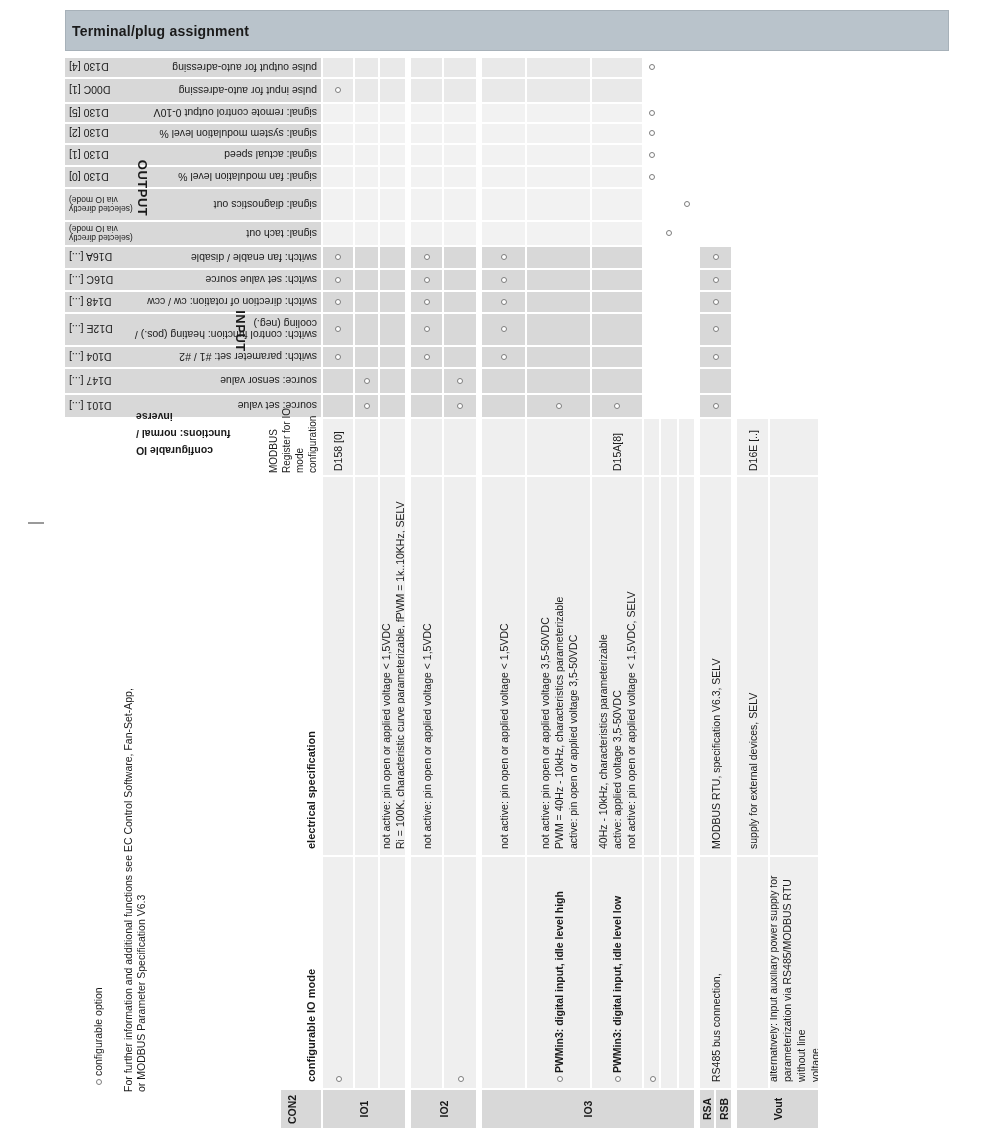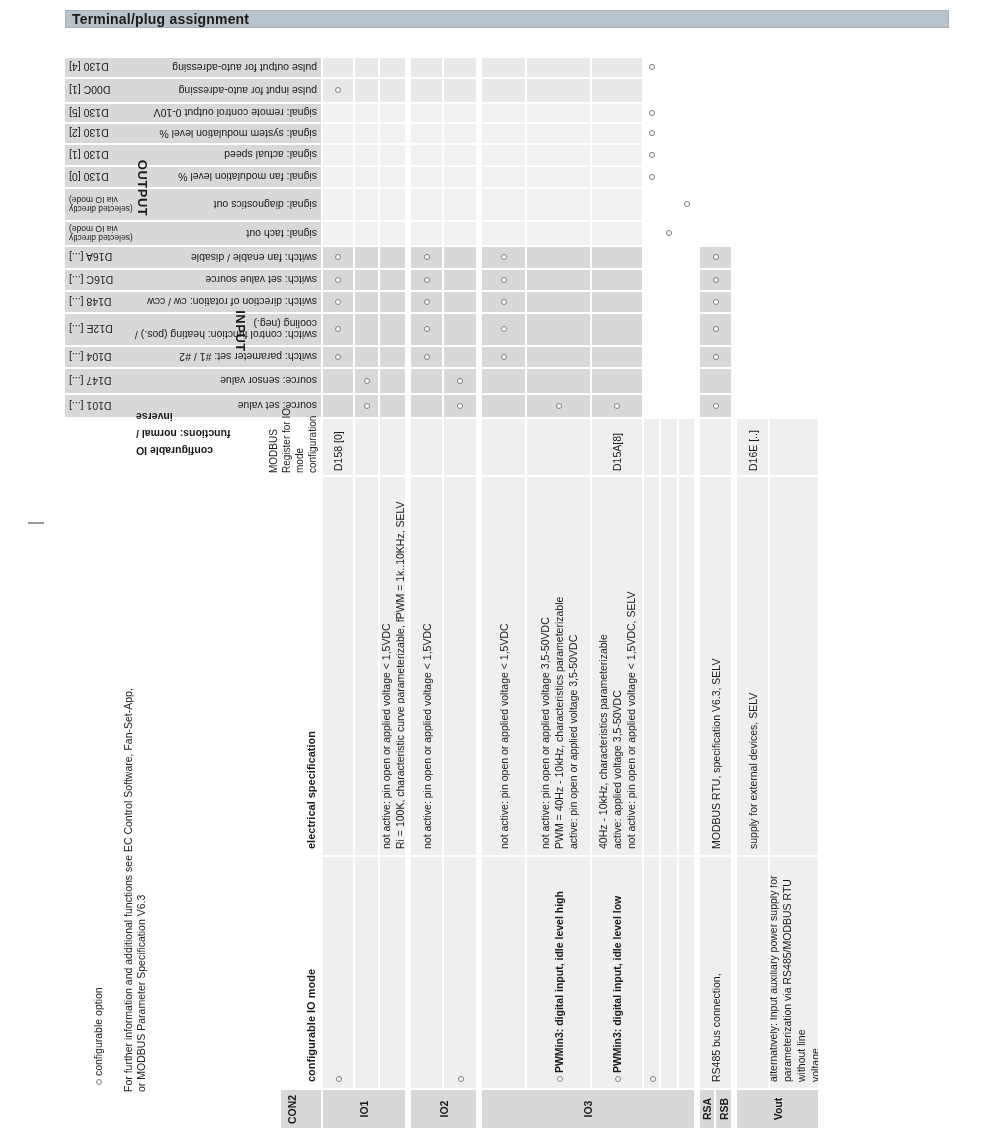--- a/index.html
+++ b/index.html
@@ -1,18 +1,18 @@
 <!DOCTYPE html>
 <html><head>
 <meta charset="utf-8">
 <style>
   html,body{margin:0;padding:0;background:#fff;font-family:"Liberation Sans",sans-serif;}
   #page{position:relative;width:1000px;height:1148px;background:#fff;overflow:hidden;color:#1a1a1a;}
   
-  #title-bar{position:absolute;left:65px;top:10px;width:884px;height:18px;background:#b9c3cb;
+  #title-bar{position:absolute;left:65px;top:10px;width:884px;height:41px;background:#b9c3cb;
     border:1px solid #a7b1b9;box-sizing:border-box;display:flex;align-items:center;}
   #title-bar span{font-size:14px;font-weight:bold;padding-left:6px;letter-spacing:.2px;}
   
   #fold-dash{position:absolute;left:28px;top:522px;width:16px;height:2px;background:#9a9a9a;}
   
   #table-orig{position:absolute;left:-94px;top:214px;width:1073px;height:755px;
     transform:rotate(-90deg);}
   .cell{position:absolute;box-sizing:border-box;overflow:hidden;}
   .bg-label{background:#d8d8d8;}
   .bg-band{background:#efefef;}

